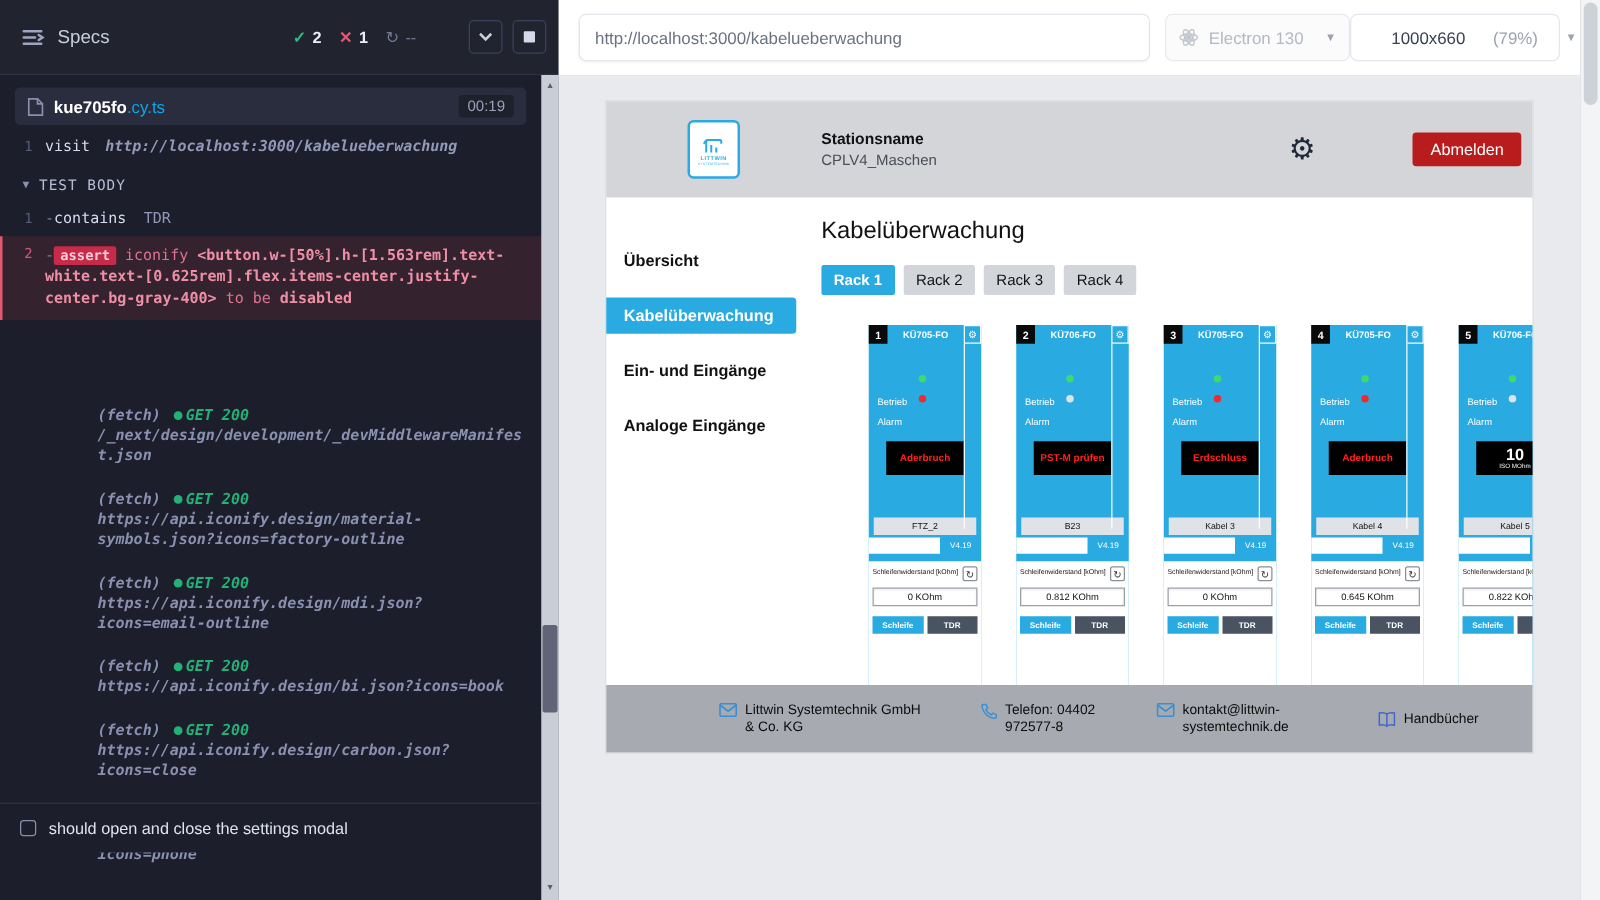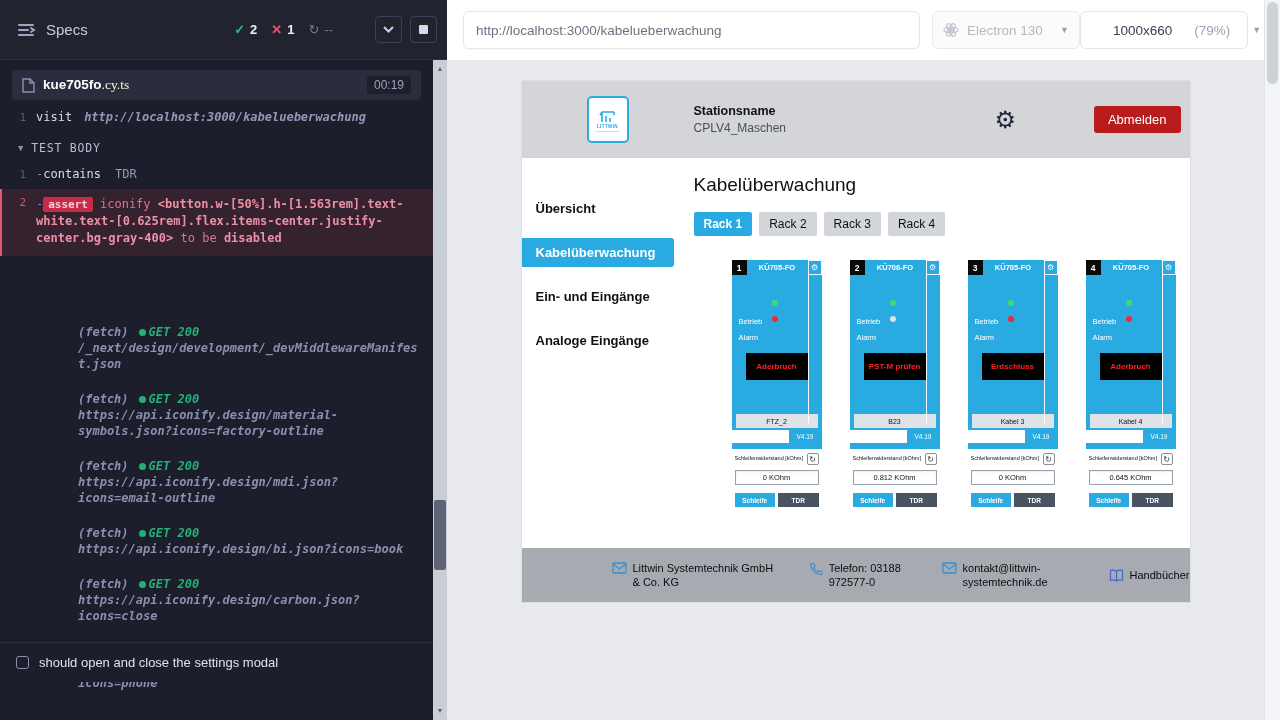--- a/index.html
+++ b/index.html
@@ -16,21 +16,21 @@
   .st-pass { color:#2cbc82; font-size:13px; }
   .st-fail { color:#e45770; font-size:13px; }
   .st-pend { color:#737896; font-size:13px; font-weight:normal; }
   .stat .pendtxt { color:#737896; font-weight:normal; }
   .btn-sq { width:27px; height:27px; border:1px solid #3c405e; border-radius:4px; display:flex; align-items:center; justify-content:center; color:#c9cde0; margin-left:8px; background:transparent; }
   .stop-inner { width:9px; height:9px; background:#d5d8e8; border-radius:1px; }
 
   .runner-body { margin-right:14px; position:relative; }
   .spec-row { margin:10px 12px 4px 12px; background:#2a2d3e; border-radius:4px; padding:6px 10px; display:flex; align-items:center; gap:8px; font-size:13.5px; }
   .spec-name { color:#fff; font-weight:bold; }
-  .spec-ext { color:#fef9c3;font-family:Liberation Serif, serif; }
+  .spec-ext { color:#0ea5e9; }
   .spec-timer { margin-left:auto; color:#9ba0bc; font-size:12px; background:rgba(0,0,0,.28); padding:2px 7px; border-radius:3px; }
 
   .log { font-family:"DejaVu Sans Mono","Liberation Mono",monospace; font-size:12px; padding-top:2px; }
   .cmd-row { display:flex; padding:3px 8px 3px 0; line-height:17px; }
   .gutter { width:36px; text-align:right; padding-right:10px; color:#565b7a; flex-shrink:0; font-size:11px; }
   .cmd-name { color:#d7dbee; }
   .cmd-marker { color:#7d82a0; }
   .cmd-url { color:#9298b8; font-style:italic; font-weight:bold; overflow-wrap:anywhere; }
   .cmd-arg { color:#9298b8; margin-left:14px; }
 
@@ -66,21 +66,21 @@
 
   .topbar { height:61px; background:#fff; border-bottom:1px solid #e5e7eb; display:flex; align-items:center; padding:0 32px 0 16px; flex-shrink:0; }
   .url-box { width:464px; height:38px; border:1px solid #e3e6ea; border-radius:6px; display:flex; align-items:center; padding:0 12px; color:#6b7280; font-size:13.5px; box-shadow:0 1px 2px rgba(0,0,0,.04); background:#fff; }
   .browser-box { width:150px; height:38px; margin-left:12px; border:1px solid #e7e9ec; border-radius:6px; display:flex; align-items:center; gap:8px; padding:0 10px; color:#b3b8c2; font-size:13.5px; background:#fbfbfc; }
   .viewport-box { width:168px; height:38px; margin-left:auto; border:1px solid #e3e6ea; border-radius:6px; display:flex; align-items:center; gap:22px; padding:0 10px; font-size:13.5px; color:#374151; background:#fff; }
   .vp-zoom { color:#9ca3af; }
   .chev { color:#9ca3af; font-size:9px; margin-left:auto; }
   .chev2 { color:#9ca3af; font-size:9px; }
 
   .stage { flex:1; overflow:hidden; padding-right:16px; }
-  .app { width:668px; height:521px; margin:20px auto 0; background:#fff; display:flex; flex-direction:column; box-shadow:0 0 0 1px rgba(0,0,0,.05); }
+  .app { width:741px; height:521px; margin:20px auto 0; background:#fff; display:flex; flex-direction:column; box-shadow:0 0 0 1px rgba(0,0,0,.05); }
 
   .app-header { height:77px; background:#d3d5d9; display:flex; align-items:center; flex-shrink:0; }
   .logo-wrap { width:172px; display:flex; justify-content:center; flex-shrink:0; }
   .logo { width:42px; height:47px; background:#fff; border:2px solid #29abe2; border-radius:5px; display:flex; flex-direction:column; align-items:center; justify-content:center; gap:1px; }
   .logo-text { font-size:4.5px; font-weight:bold; color:#29abe2; letter-spacing:.4px; }
   .logo-sub { font-size:2.5px; color:#29abe2; letter-spacing:.3px; }
   .station-label { font-size:12.5px; font-weight:bold; color:#111; line-height:17px; }
   .station-value { font-size:12px; color:#4a4f57; line-height:16px; }
   .app-gear { margin-left:auto; margin-right:78px; font-size:24px; color:#1f2937; line-height:1; }
   .logout-btn { margin-right:9px; background:#b91c1c; color:#fff; font-size:13px; padding:6px 14px; border-radius:3px; border:none; font-family:inherit; }
@@ -512,21 +512,21 @@
           <svg class="f-ic" width="15" height="12" viewBox="0 0 15 12" fill="none" stroke="#3a8fd0" stroke-width="1.3">
               <rect x="1" y="1" width="13" height="10" rx="1"></rect>
               <path d="M1 2l6.5 5L14 2"></path>
             </svg>
           <span class="f-text">Littwin Systemtechnik GmbH &amp; Co. KG</span>
         </div>
         <div class="f-item i2">
           <svg class="f-ic" width="14" height="14" viewBox="0 0 16 16" fill="none" stroke="#3a8fd0" stroke-width="1.4">
               <path d="M3 2h3l1.5 3.5L5.8 7a11 11 0 005.2 5.2l1.5-1.7L16 12v2.5a1 1 0 01-1 1A13.5 13.5 0 012 3a1 1 0 011-1z" transform="scale(0.93)"></path>
             </svg>
-          <span class="f-text">Telefon: 03188 972577-0</span>
+          <span class="f-text">Telefon: 04402 972577-8</span>
         </div>
         <div class="f-item i3">
           <svg class="f-ic" width="15" height="12" viewBox="0 0 15 12" fill="none" stroke="#3a8fd0" stroke-width="1.3">
               <rect x="1" y="1" width="13" height="10" rx="1"></rect>
               <path d="M1 2l6.5 5L14 2"></path>
             </svg>
           <span class="f-text">kontakt@littwin-systemtechnik.de</span>
         </div>
         <div class="f-item i4">
           <svg class="f-ic" width="15" height="13" viewBox="0 0 16 14" fill="none" stroke="#4169c9" stroke-width="1.3">

